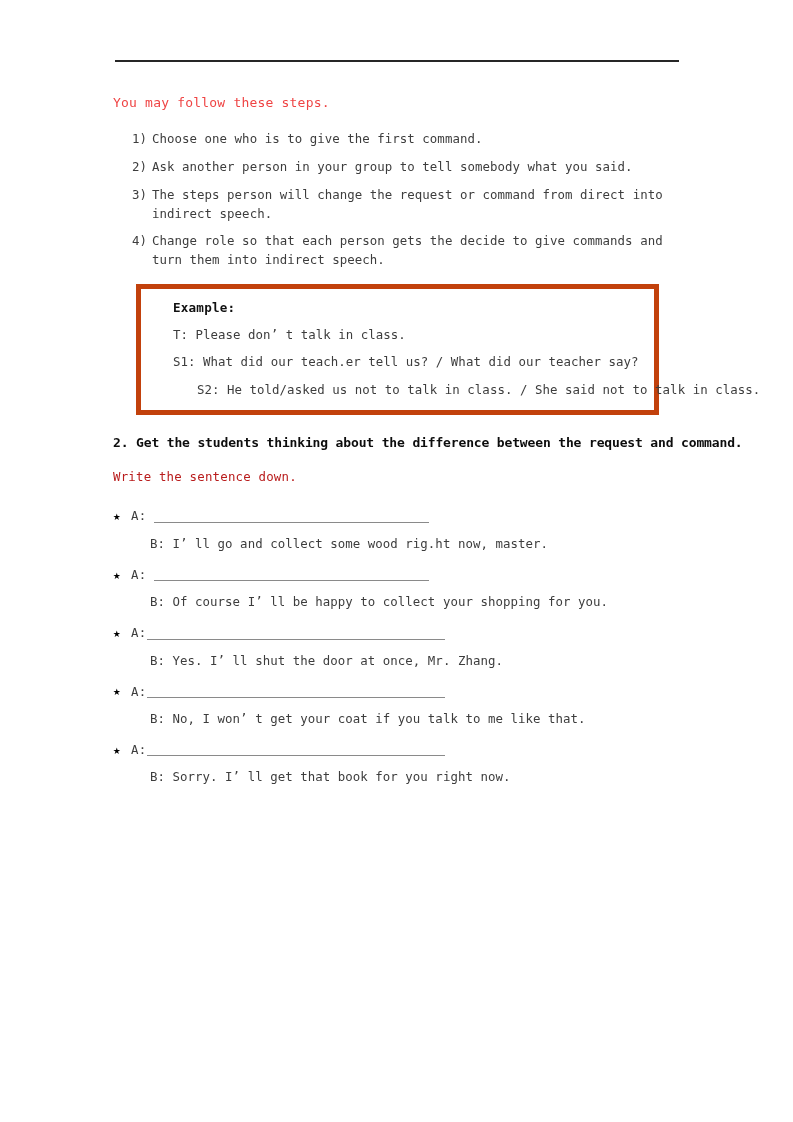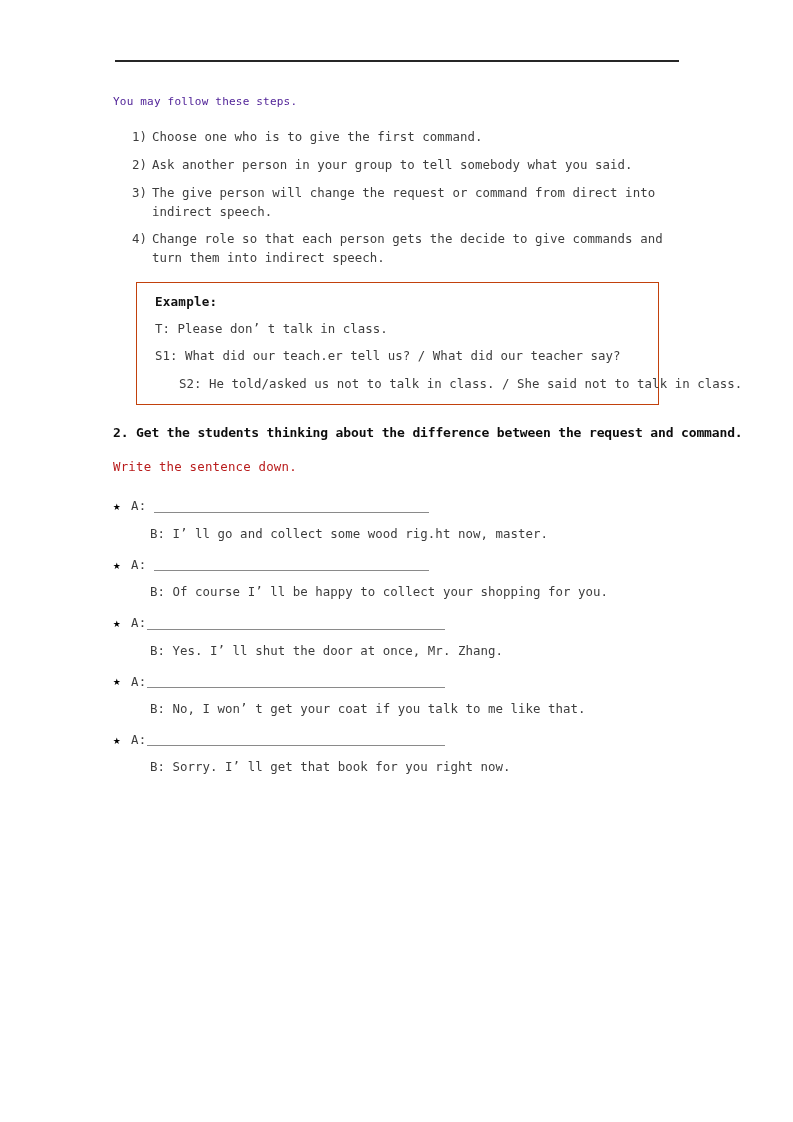--- a/index.html
+++ b/index.html
@@ -34,24 +34,24 @@
 
   
   .top-rule {
     width: 564px;
     height: 0;
     border-top: 2px solid #262626;
     margin: 0 0 34px 2px;
   }
 
   .para {
-    font-size: 11px;
+    font-size: 13px;
     line-height: 1;
     letter-spacing: 0.2px;
-    color: #4c1d95;
+    color: #ef4444;
     margin: 0 0 21px 0;
     white-space: nowrap;
   }
 
   
   .steps {
     margin: 0;
     padding: 0;
     list-style: none;
   }
@@ -72,23 +72,23 @@
     color: #3d3d3d;
   }
   .step-text {
     display: block;
   }
 
   
   .example-box {
     margin: 14px 0 0 23px;
     width: 523px;
-    border: 1px solid #c2410c;
+    border: 5px solid #c2410c;
     box-sizing: border-box;
-    padding: 10px 0 12px 2px;
+    padding: 10px 0 12px 16px;
     background: #fff;
   }
   .example-title {
     font-weight: bold;
     font-size: 12.6px;
     color: #111;
     margin: 1px 0 14px 16px;
     letter-spacing: 0.2px;
   }
   .example-line {
@@ -194,21 +194,21 @@
       <li class="step">
         <span class="step-num">1)</span>
         <span class="step-text">Choose one who is to give the first command.</span>
       </li>
       <li class="step">
         <span class="step-num">2)</span>
         <span class="step-text">Ask another person in your group to tell somebody what you said.</span>
       </li>
       <li class="step">
         <span class="step-num">3)</span>
-        <span class="step-text">The give person will change the request or command from direct into indirect speech.</span>
+        <span class="step-text">The steps person will change the request or command from direct into indirect speech.</span>
       </li>
       <li class="step">
         <span class="step-num">4)</span>
         <span class="step-text">Change role so that each person gets the decide to give commands and turn them into indirect speech.</span>
       </li>
     </ol>
 
     <div class="example-box">
       <div class="example-title">Example:</div>
       <div class="example-line">T: Please don’ t talk in class.</div>

